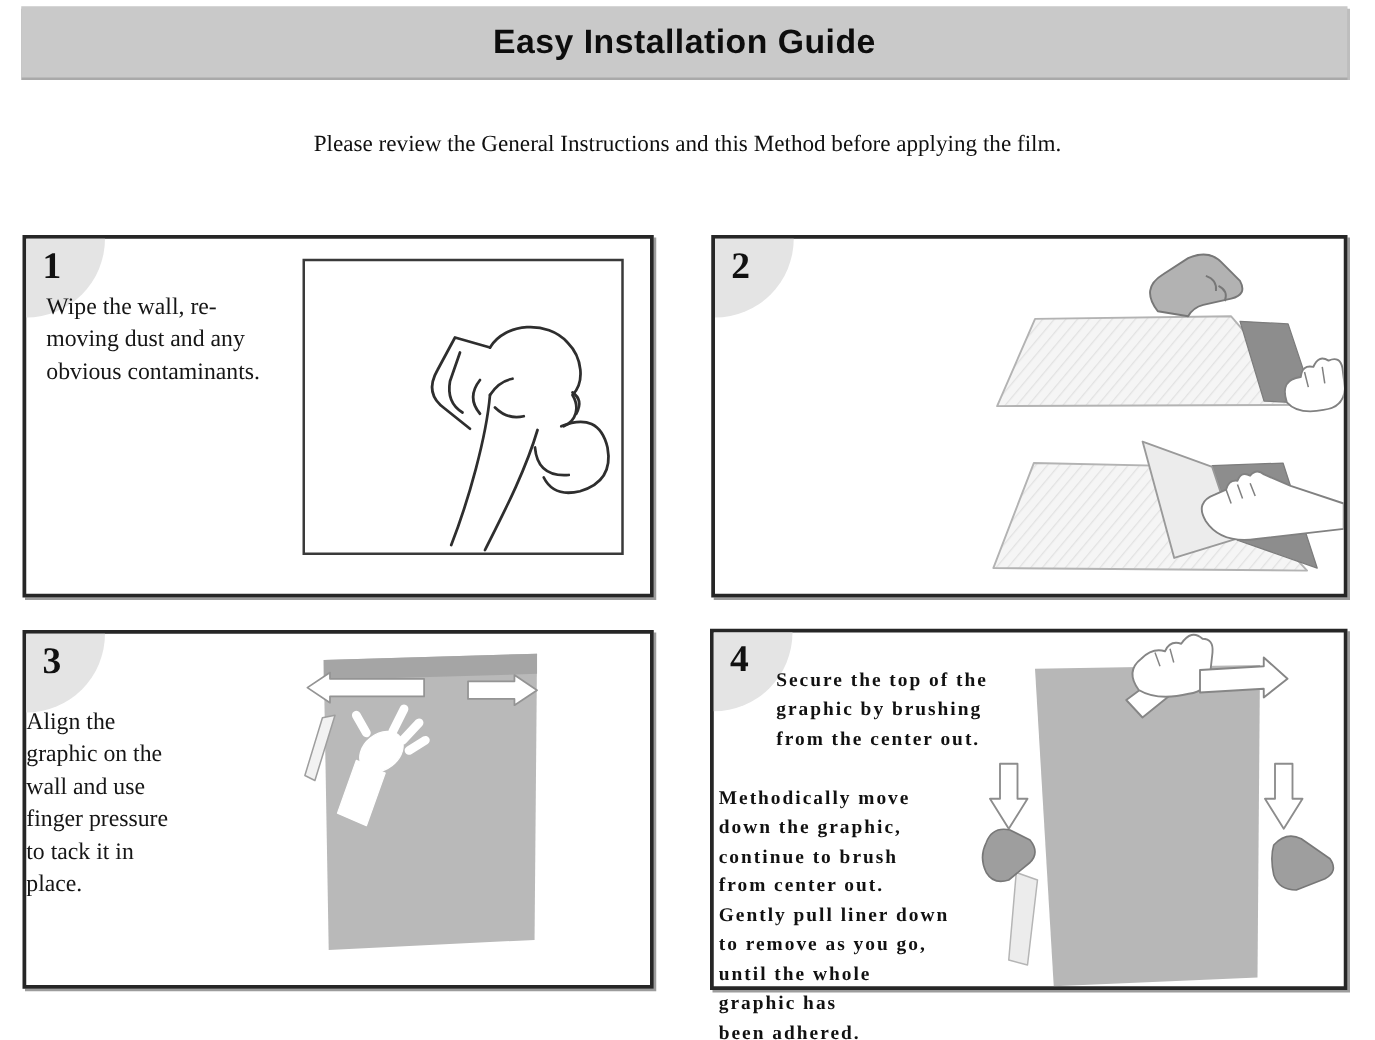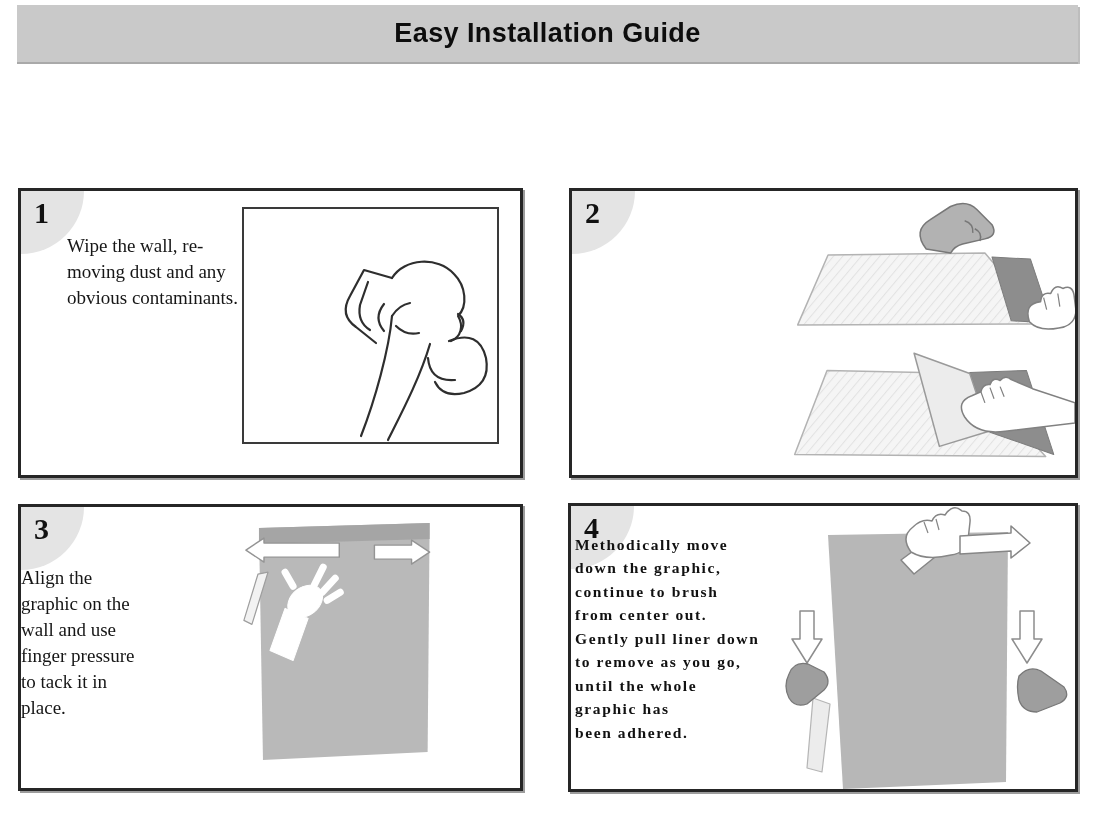--- a/index.html
+++ b/index.html
@@ -21,21 +21,21 @@
   .p1{left:18px;top:188px;width:499px;height:284px;}
   .p2{left:569px;top:188px;width:503px;height:284px;}
   .p3{left:18px;top:504px;width:499px;height:281px;}
   .p4{left:568px;top:503px;width:504px;height:283px;}
 
   .fan{position:absolute;left:0;top:0;width:63px;height:63px;background:#e4e4e4;
        border-bottom-right-radius:100%;}
   .num{position:absolute;left:13px;top:5px;font-size:30px;font-weight:bold;color:#111;}
 
   .step-text{position:absolute;white-space:pre-line;font-size:19px;line-height:26px;color:#161616;}
-  .p1 .step-text{left:16px;top:42px;width:200px;margin-left:30px;}
+  .p1 .step-text{left:16px;top:42px;width:200px;}
   .p2 .step-text{left:17px;top:58px;width:185px;}
   .p3 .step-text{left:0;top:58px;width:185px;}
 
   .step4-text{position:absolute;left:4px;top:3px;width:278px;font-weight:bold;
               font-size:15.5px;line-height:23.5px;letter-spacing:1.6px;
               white-space:pre-line;color:#111;}
   .step4-intro{margin:0 0 0 46px;}
   .step4-body{margin:0;}
 
   .inner-box{position:absolute;left:221px;top:16px;width:253px;height:233px;border:2px solid #3a3a3a;}
@@ -44,20 +44,21 @@
 </style>
 </head>
 <body>
 
 <div class="page">
 
   <header class="titlebar">
     <h1>Easy Installation Guide</h1>
   </header>
 
+  <p class="intro">Please review the General Instructions and this Method before applying the film.</p>
 
   <section class="panel p1">
     <div class="fan"></div>
     <div class="num">1</div>
     <div class="step-text">Wipe the wall, re-
 moving dust and any
 obvious contaminants.</div>
     <div class="inner-box">
       <svg viewBox="0 0 253 231">
         <g fill="none" stroke="#2e2e2e" stroke-width="2.2" stroke-linecap="round" stroke-linejoin="round">
@@ -158,20 +159,23 @@
         <polygon points="449,105 463,105 463,133 471,133 456,157 441,133 449,133" fill="#fff" stroke="#8d8d8d" stroke-width="1.5"></polygon>
 
         <polygon points="242,192 259,198 251,266 236,262" fill="#ececec" stroke="#b5b5b5" stroke-width="1.2"></polygon>
         <path d="M218,168 q5,-13 19,-10 l16,8 q8,10 0,18 l-17,14 q-12,4 -18,-6 q-6,-12 0,-24 Z" fill="#9e9e9e" stroke="#787878" stroke-width="1.3"></path>
         <path d="M448,170 q10,-11 22,-5 l23,16 q7,10 -4,16 l-23,9 q-14,0 -18,-12 q-3,-14 0,-24 Z" fill="#9e9e9e" stroke="#787878" stroke-width="1.3"></path>
       </g>
     </svg>
     <div class="fan"></div>
     <div class="num">4</div>
     <div class="step4-text">
+      <p class="step4-intro">Secure the top of the
+graphic by brushing
+from the center out.</p>
       <p class="step4-body">Methodically move
 down the graphic,
 continue to brush
 from center out.
 Gently pull liner down
 to remove as you go,
 until the whole
 graphic has
 been adhered.</p>
     </div>

